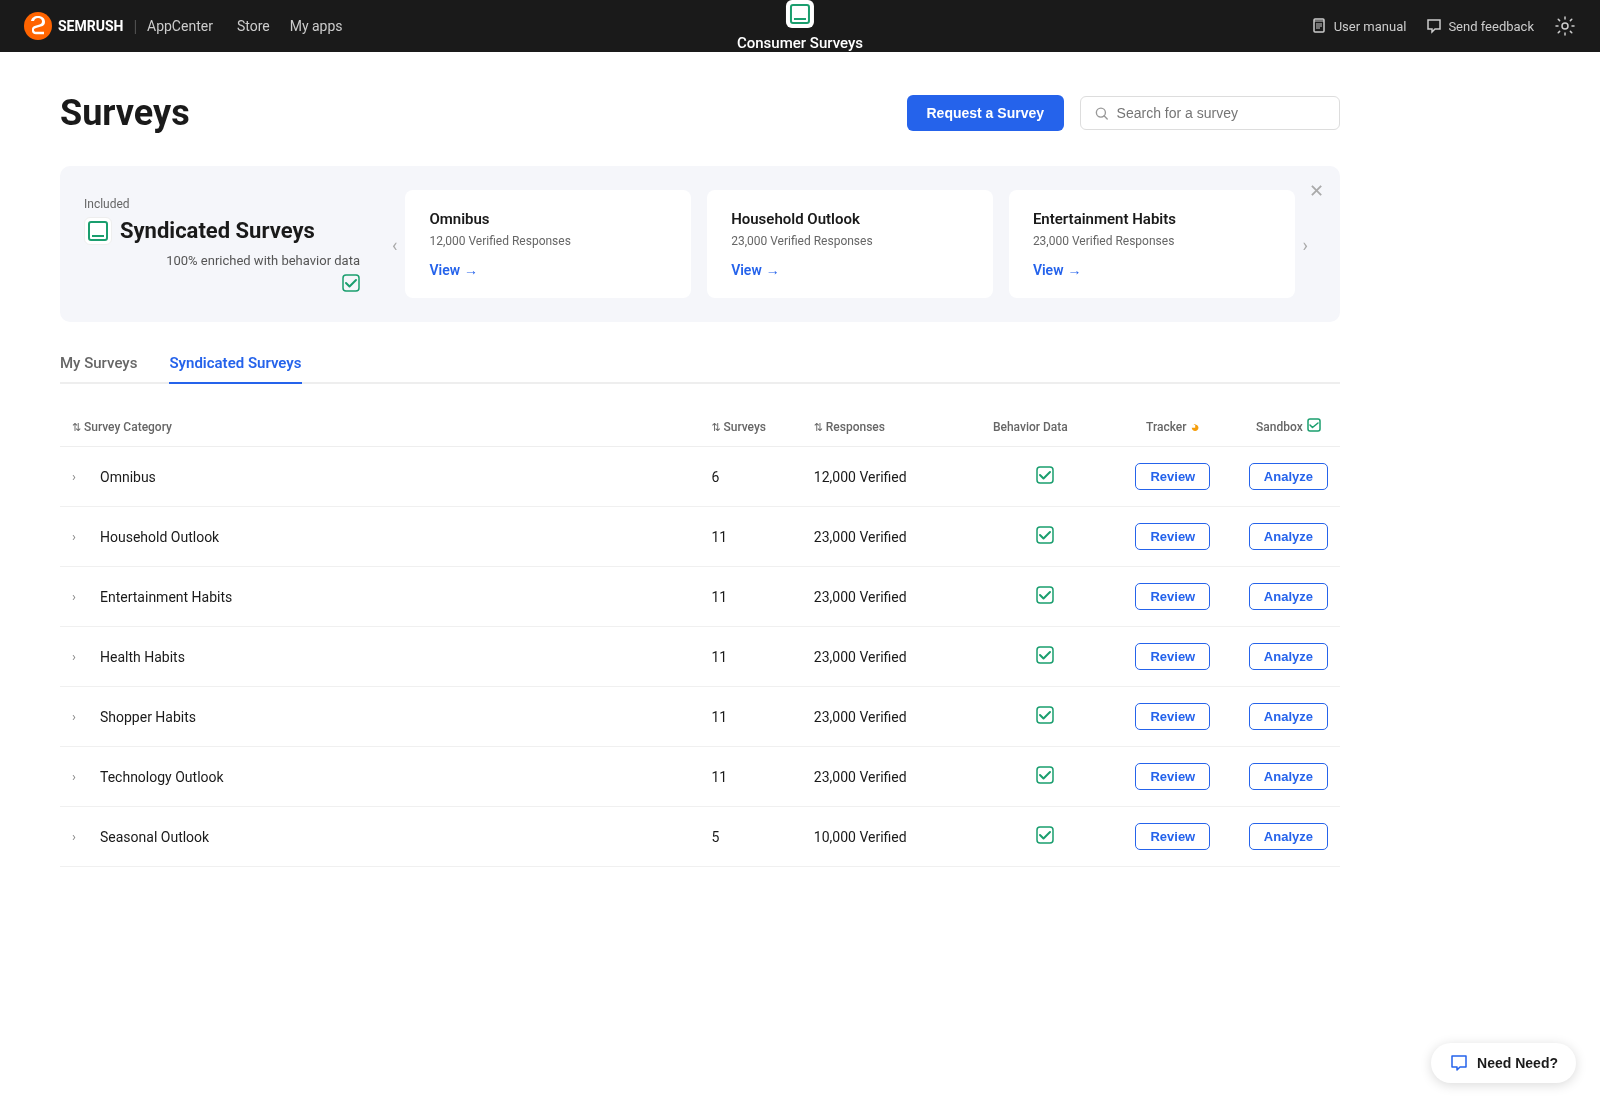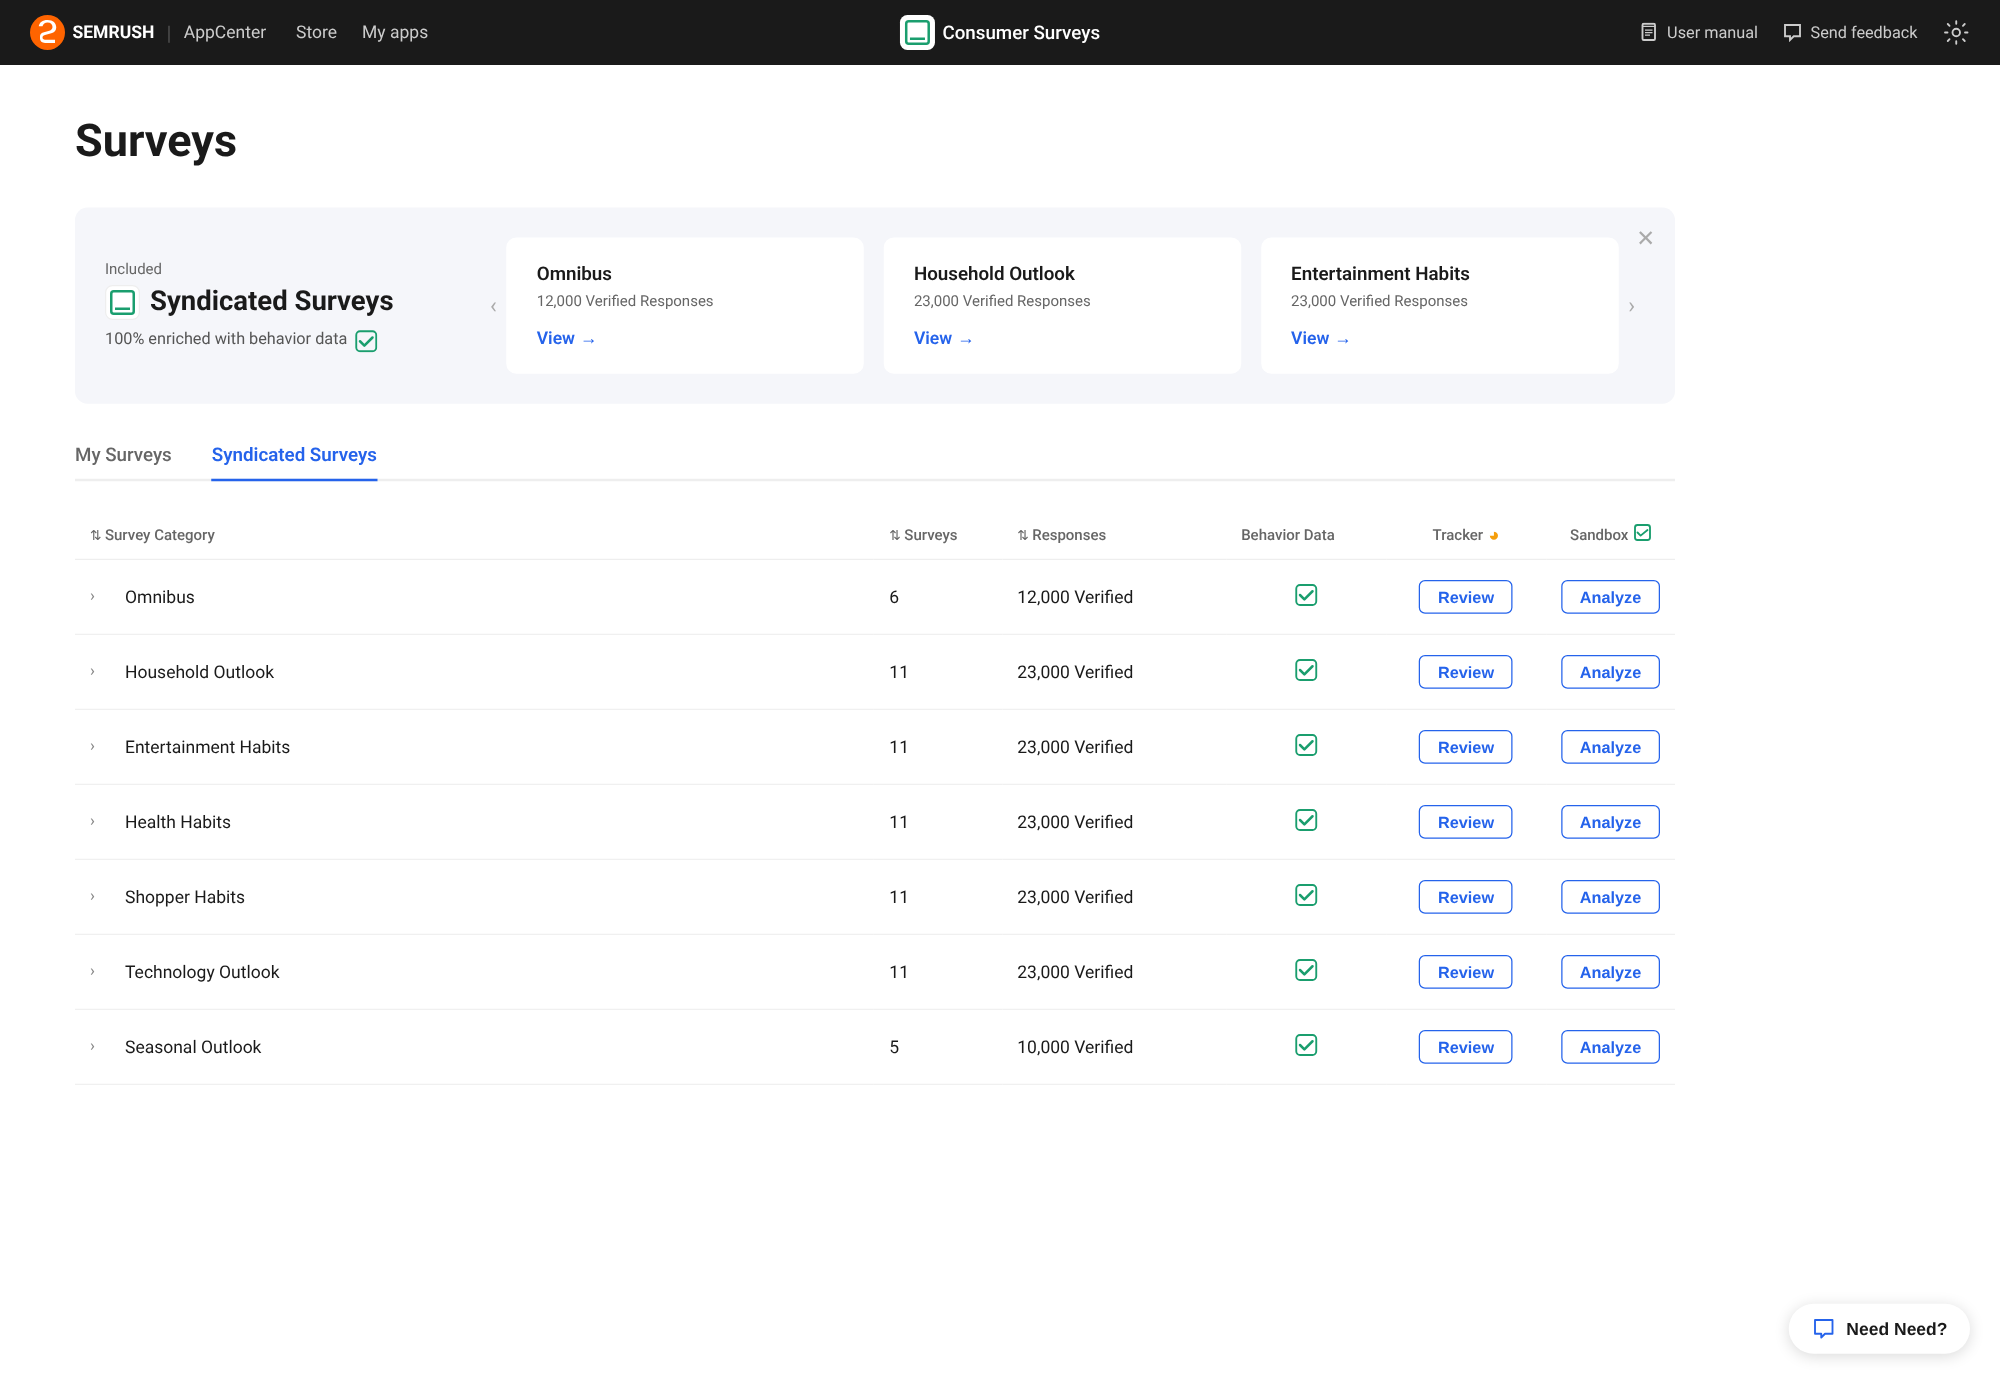--- a/index.html
+++ b/index.html
@@ -44,20 +44,21 @@
     .topnav-center {
       position: absolute;
       left: 50%;
       transform: translateX(-50%);
       display: flex;
       align-items: center;
       gap: 6px;
       color: #fff;
       font-size: 15px;
       font-weight: 500;
+      flex-direction: column;
     }
     .app-icon {
       width: 28px;
       height: 28px;
       background: #fff;
       border-radius: 6px;
       display: flex;
       align-items: center;
       justify-content: center;
     }
@@ -176,22 +177,23 @@
       align-items: center;
       gap: 8px;
       font-size: 22px;
       font-weight: 700;
       margin-bottom: 8px;
     }
     .banner-subtitle {
       font-size: 13px;
       color: #555;
       display: flex;
-      align-items: flex-start;
+      align-items: flex-end;
       gap: 6px;
+      flex-direction: column;
     }
     .banner-nav {
       display: flex;
       align-items: center;
       gap: 4px;
       color: #aaa;
       font-size: 18px;
       padding: 0 8px;
       cursor: pointer;
     }
@@ -411,20 +413,30 @@
       <circle cx="11" cy="11" r="3" stroke="#ccc" stroke-width="1.5" fill="none"></circle>
       <path d="M11 2v2M11 18v2M2 11h2M18 11h2M4.22 4.22l1.42 1.42M16.36 16.36l1.42 1.42M4.22 17.78l1.42-1.42M16.36 5.64l1.42-1.42" stroke="#ccc" stroke-width="1.5" stroke-linecap="round"></path>
     </svg>
   </div>
 </nav>
 
 <div class="main-content">
 
   <div class="page-header">
     <h1 class="page-title">Surveys</h1>
+    <div class="page-header-right">
+      <button class="request-survey-btn">Request a Survey</button>
+      <div class="search-box">
+        <svg width="15" height="15" viewBox="0 0 15 15" fill="none">
+          <circle cx="6.5" cy="6.5" r="5" stroke="#999" stroke-width="1.5" fill="none"></circle>
+          <path d="M10 10l3.5 3.5" stroke="#999" stroke-width="1.5" stroke-linecap="round"></path>
+        </svg>
+        <input type="text" placeholder="Search for a survey" style="">
+      </div>
+    </div>
   </div>
 
   <div class="syndicated-banner">
     <div class="banner-left">
       <div class="banner-included">Included</div>
       <div class="banner-title">
         <div class="app-icon" style="background:#fff;border:1px solid #eee;">
           <div class="app-icon-inner"></div>
         </div>
         <span>Syndicated Surveys</span>

